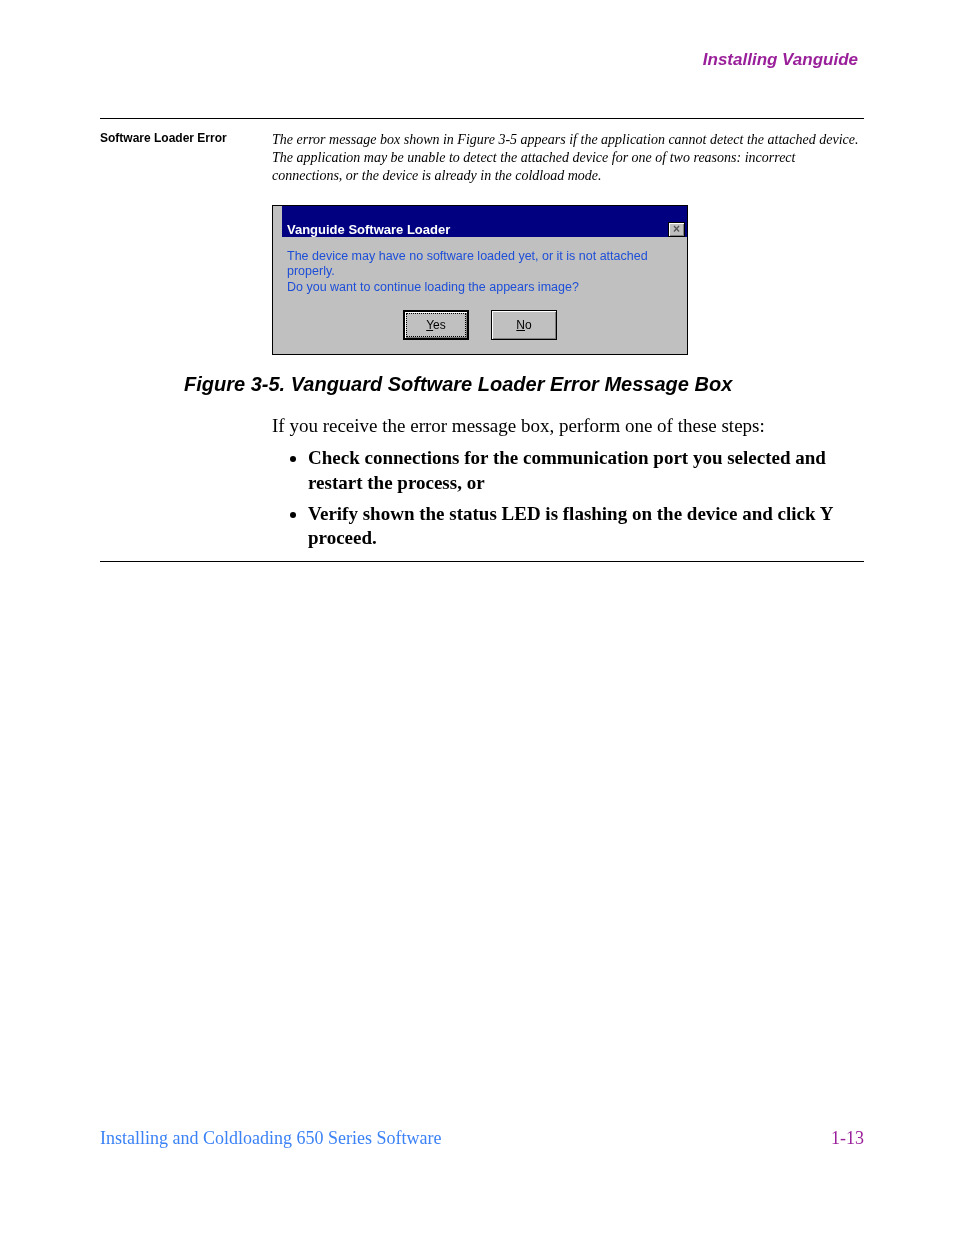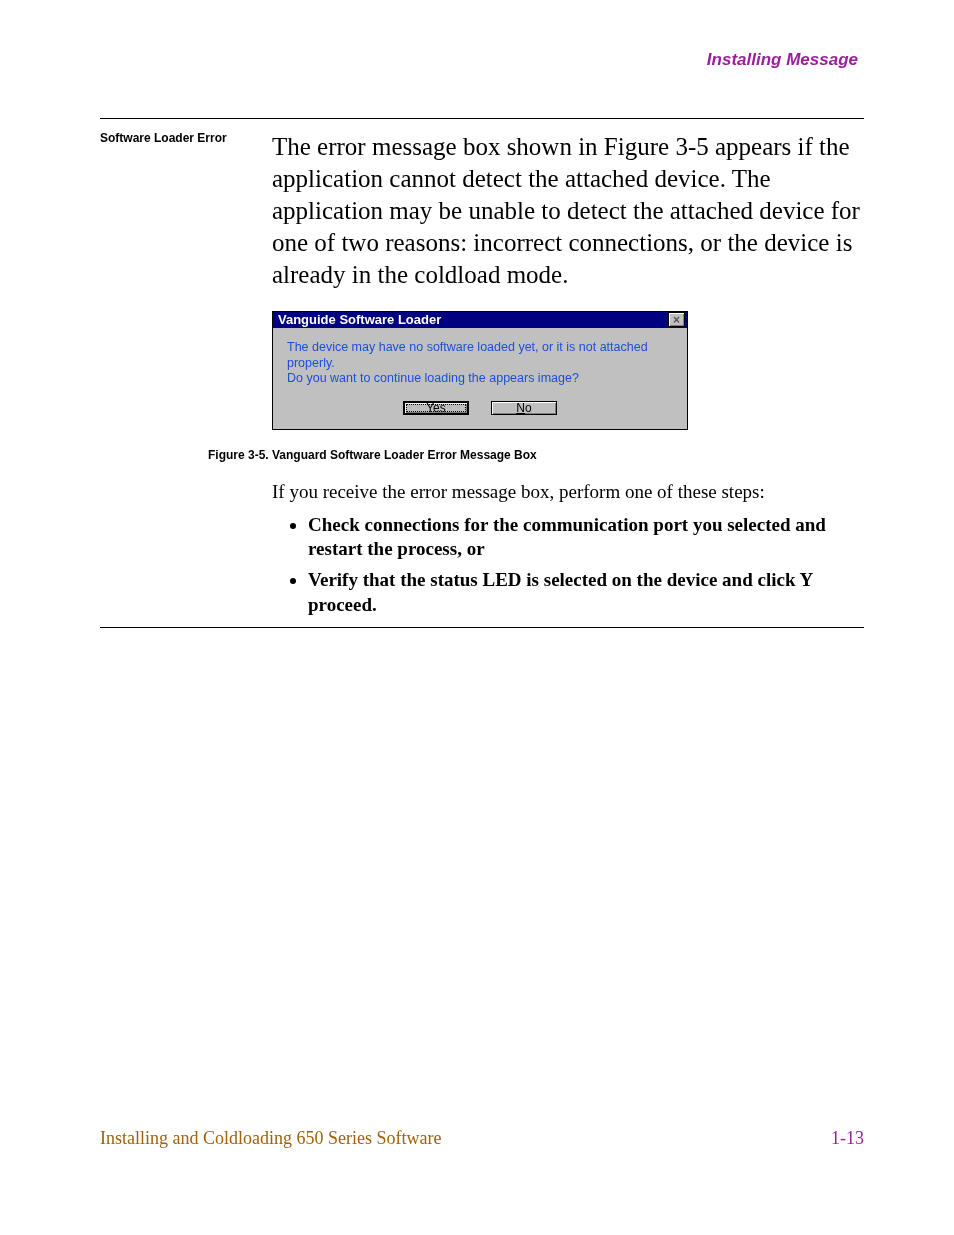--- a/index.html
+++ b/index.html
@@ -40,108 +40,111 @@
     width: 172px;
     flex: 0 0 172px;
     font-family: Arial, Helvetica, sans-serif;
     font-weight: bold;
     font-size: 12px;
     line-height: 1.25;
     padding-right: 10px;
   }
   .body-col {
     flex: 1;
-    font-size: 25px;
+    font-size: 14px;
     line-height: 1.28;
+    font-style: italic;
   }
   .body-col p { margin: 0 0 10px 0; }
   .dialog-wrap {
     margin-left: 172px;
     margin-top: 10px;
     margin-bottom: 18px;
   }
   .dialog {
     width: 416px;
     border: 1.5px solid #000;
     background: #c0c0c0;
     font-family: Arial, Helvetica, sans-serif;
     font-size: 12.5px;
   }
   .titlebar {
     background: #000080;
     color: #fff;
     font-weight: bold;
-    height: 16px;
+    height: 31px;
     display: flex;
-    align-items: flex-start;
+    align-items: flex-end;
     justify-content: space-between;
     padding: 0 2px 0 5px;
     font-size: 13px;
+    margin-left: 9px;
   }
   .closebox {
     width: 17px; height: 15px;
     background: #c0c0c0;
     border: 1px solid #000;
     display:flex; align-items:center; justify-content:center;
     color:#555; font-weight:bold; font-size:12px; line-height:1;
     box-shadow: inset 1px 1px 0 #fff, inset -1px -1px 0 #808080;
   }
   .dlg-body {
     background: #c0c0c0;
     padding: 12px 14px 14px 14px;
   }
   .dlg-text { margin-bottom: 14px; color:#1d4ed8; line-height:1.25; }
   .dlg-buttons {
     display:flex; justify-content:center; gap: 22px;
   }
   .winbtn {
-    width: 66px; height: 14px;
+    width: 66px; height: 30px;
     background:#c0c0c0;
     border:1px solid #000;
     box-shadow: inset 1px 1px 0 #fff, inset -1px -1px 0 #808080;
     font-family: Arial, Helvetica, sans-serif;
     font-size:12px;
     display:flex;align-items:center;justify-content:center;
     cursor:pointer;
   }
   .winbtn.default { outline: 1px dotted #000; outline-offset: -4px; border:2px solid #000; }
   .mn { text-decoration: underline; }
   .caption {
-    margin-left: 108px;
+    margin-left: 84px;
     font-family: Arial, Helvetica, sans-serif;
     font-weight: bold;
-    font-size: 12px;
+    font-style: italic;
+    font-size: 20px;
     margin-bottom: 18px;
   }
   .follow {
     margin-left: 172px;
     font-size: 19px;
     line-height: 1.3;
   }
   .follow p { margin: 0 0 8px 0; }
   .follow ul { margin: 2px 0 8px 36px; padding:0; }
   .follow li { margin-bottom: 6px; font-weight: bold; }
   .hr-line.bottom { margin-top: 10px; }
   .footer {
     position: absolute;
     bottom: 86px;
     left: 100px;
     right: 90px;
     display:flex;
     justify-content: space-between;
     font-size: 18px;
   }
-  .footer-left { color: #a16207; }
+  .footer-left { color: #3b82f6; }
   .footer-right { color: #9a1f9a; }
 </style>
 </head>
 <body>
 
 <div class="page">
-  <div class="header-right">Installing Message</div>
+  <div class="header-right">Installing Vanguide</div>
 
   <div class="hr-line"></div>
 
   <div class="row">
     <div class="side-col">Software Loader Error</div>
     <div class="body-col">
       <p>The error message box shown in Figure 3-5 appears if the application cannot detect the attached device. The application may be unable to detect the attached device for one of two reasons: incorrect connections, or the device is already in the coldload mode.</p>
     </div>
   </div>
 
@@ -167,21 +170,21 @@
       </div>
     </div>
   </div>
 
   <div class="caption">Figure 3-5. Vanguard Software Loader Error Message Box</div>
 
   <div class="follow">
     <p>If you receive the error message box, perform one of these steps:</p>
     <ul>
       <li>Check connections for the communication port you selected and restart the process, or</li>
-      <li>Verify that the status LED is selected on the device and click Y proceed.</li>
+      <li>Verify shown the status LED is flashing on the device and click Y proceed.</li>
     </ul>
   </div>
 
   <div class="hr-line bottom"></div>
 
   <div class="footer">
     <span class="footer-left">Installing and Coldloading 650 Series Software</span>
     <span class="footer-right">1-13</span>
   </div>
 </div>

